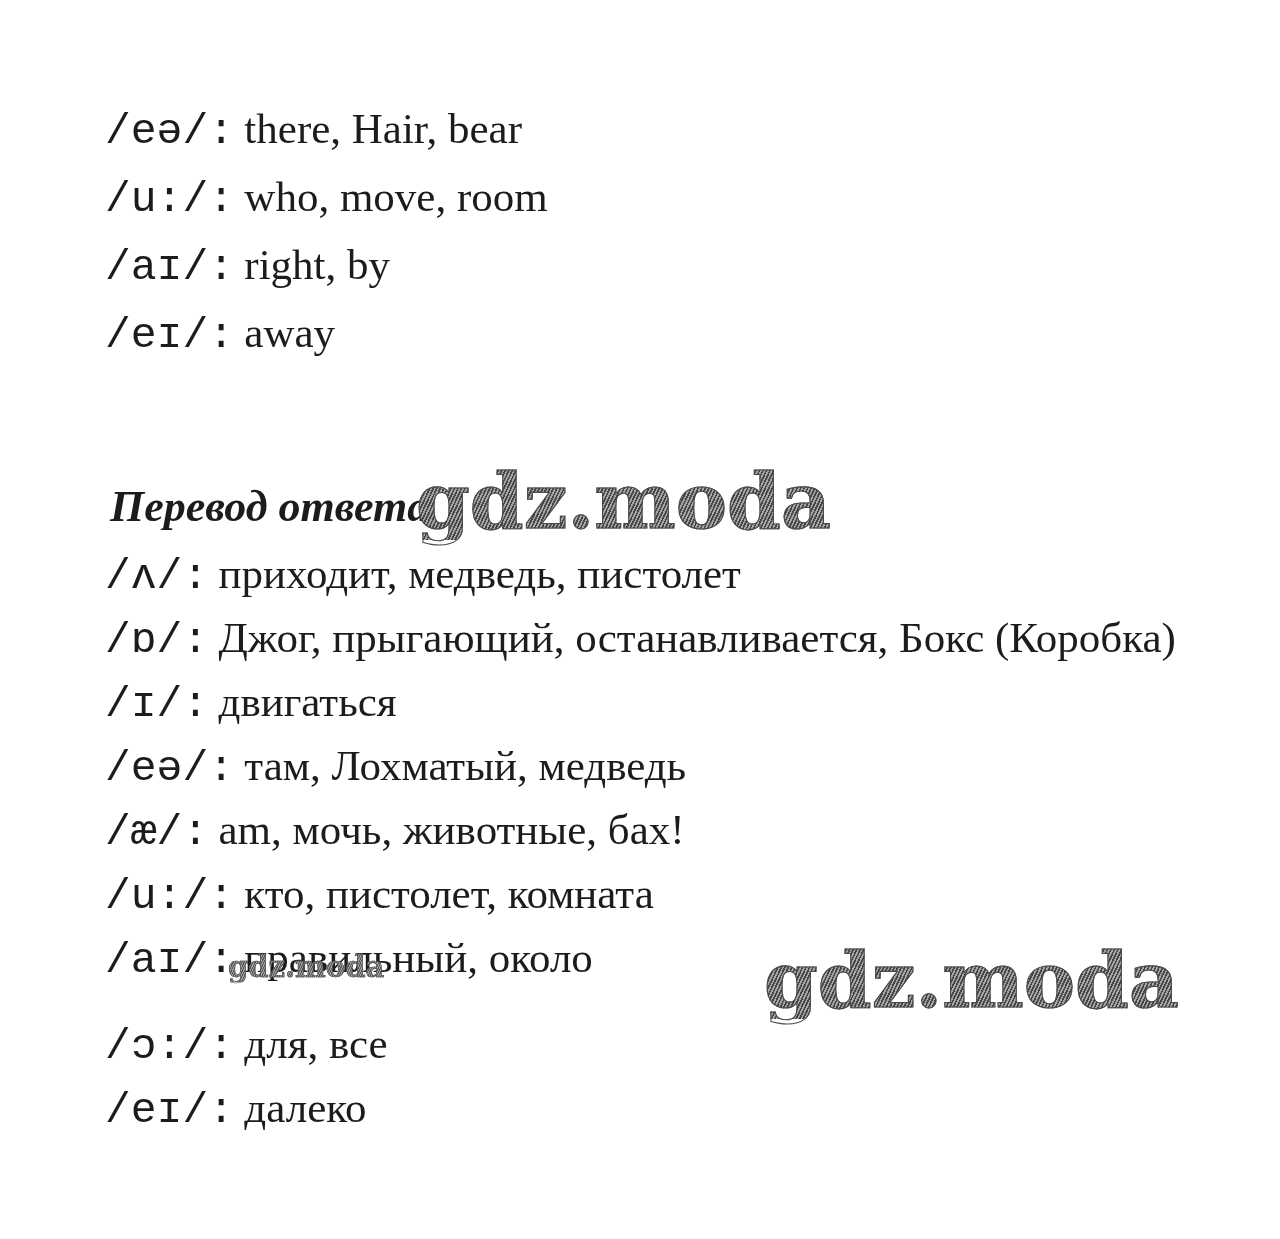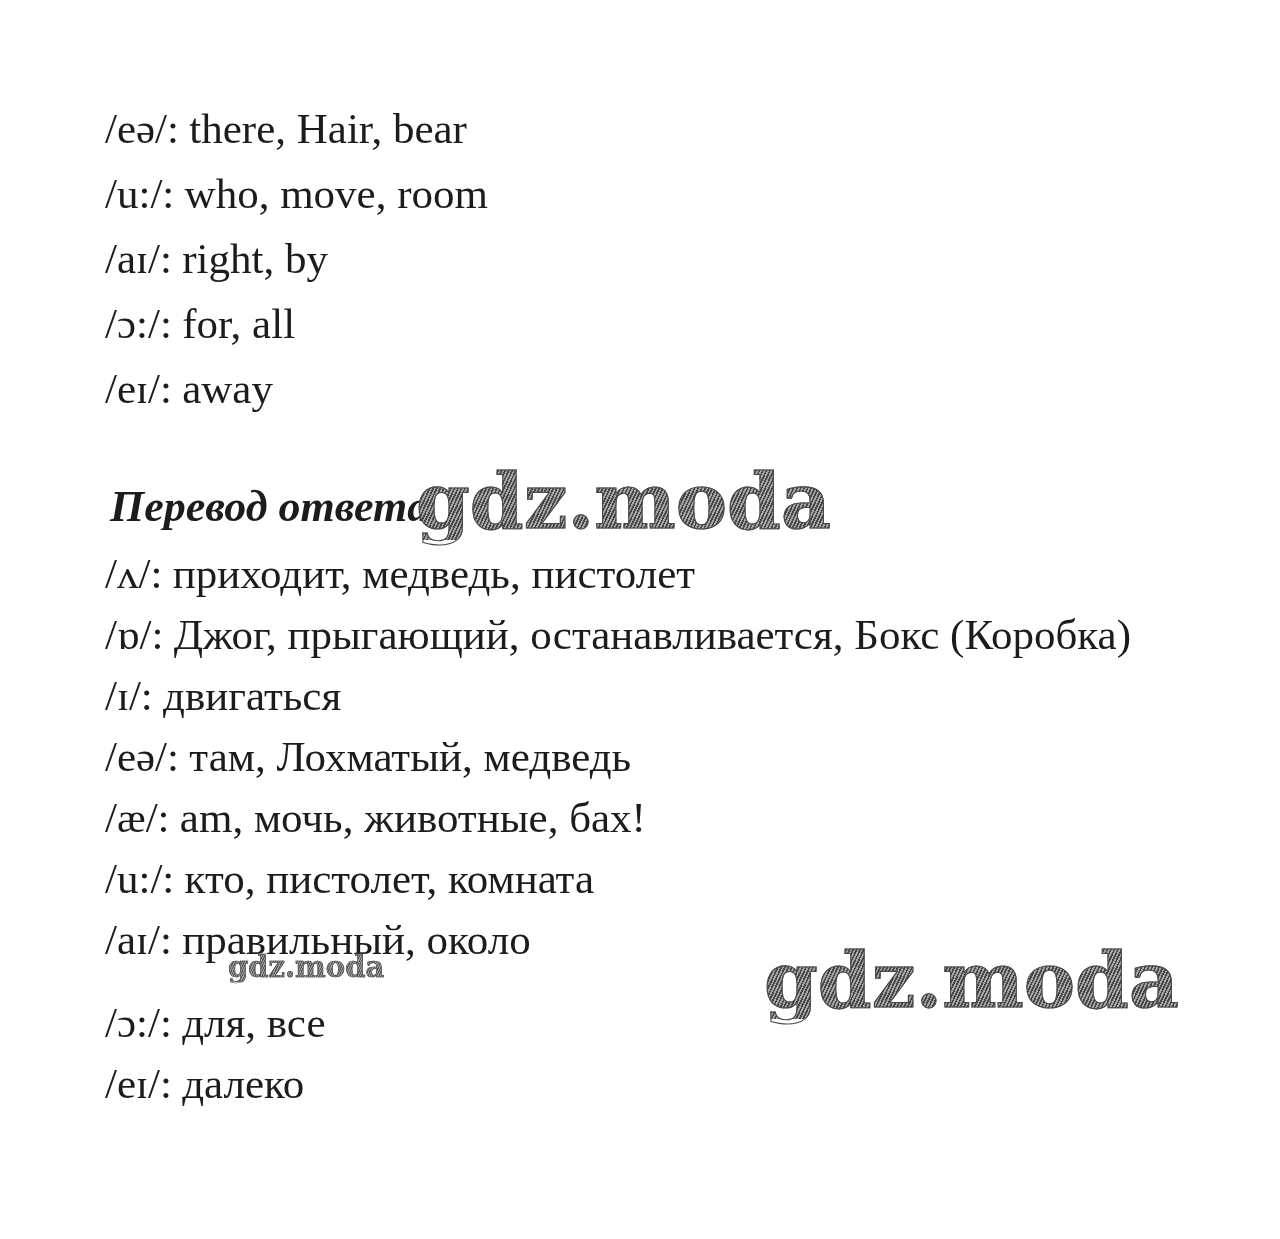--- a/index.html
+++ b/index.html
@@ -22,21 +22,21 @@
   }
   .list {
     position: absolute;
     left: 105px;
     font-size: 43px;
     line-height: 65px;
     white-space: nowrap;
   }
   .list.en { top: 96px; }
   .list.ru { top: 543px; line-height: 61px; }
-  .line .ph { margin-right: 0.24em; }
+  .line .ph { margin-right: 0.24em; font-family: Liberation Mono, monospace; }
   .line.gap-before { margin-top: 22px; }
   .section-heading {
     position: absolute;
     left: 110px;
     top: 481px;
     font-size: 44px;
     font-weight: 700;
     font-style: italic;
     white-space: nowrap;
   }
@@ -85,23 +85,20 @@
     <div class="line">
       <span class="ph">/eə/:</span><span class="words">there, Hair, bear</span>
     </div>
     <div class="line">
       <span class="ph">/u:/:</span><span class="words">who, move, room</span>
     </div>
     <div class="line">
       <span class="ph">/aɪ/:</span><span class="words">right, by</span>
     </div>
     <div class="line">
-      <span class="ph">/ɔ:/:</span><span class="words">for, all</span>
-    </div>
-    <div class="line">
       <span class="ph">/eɪ/:</span><span class="words">away</span>
     </div>
   </div>
 
   <div class="section-heading">Перевод ответа</div>
 
   <div class="wm wm-heading">gdz.moda</div>
 
   <div class="list ru">
     <div class="line">

